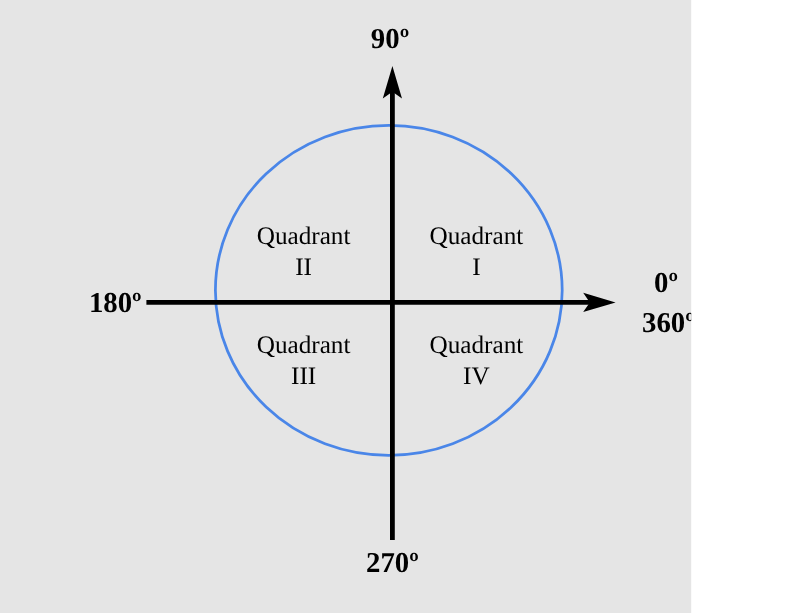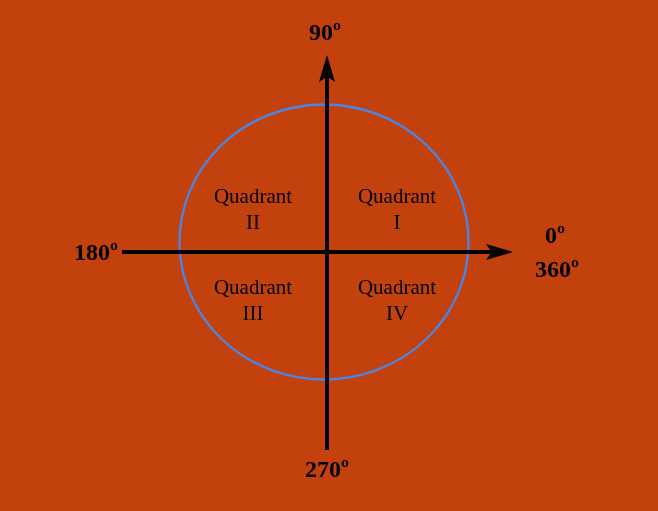--- a/index.html
+++ b/index.html
@@ -2,23 +2,23 @@
 <html><head>
 <meta charset="utf-8">
 <style>
   html, body {
     margin: 0;
     padding: 0;
     background: #ffffff;
   }
   .stage {
     position: relative;
-    width: 658px;
+    width: 576px;
     height: 511px;
-    background: #c2410c;
+    background: #e5e5e5;
     overflow: hidden;
     font-family: "Liberation Serif", "DejaVu Serif", serif;
   }
   svg text {
     fill: #000000;
     font-family: "Liberation Serif", "DejaVu Serif", serif;
   }
   .deg-label {
     font-size: 24px;
     font-weight: bold;

